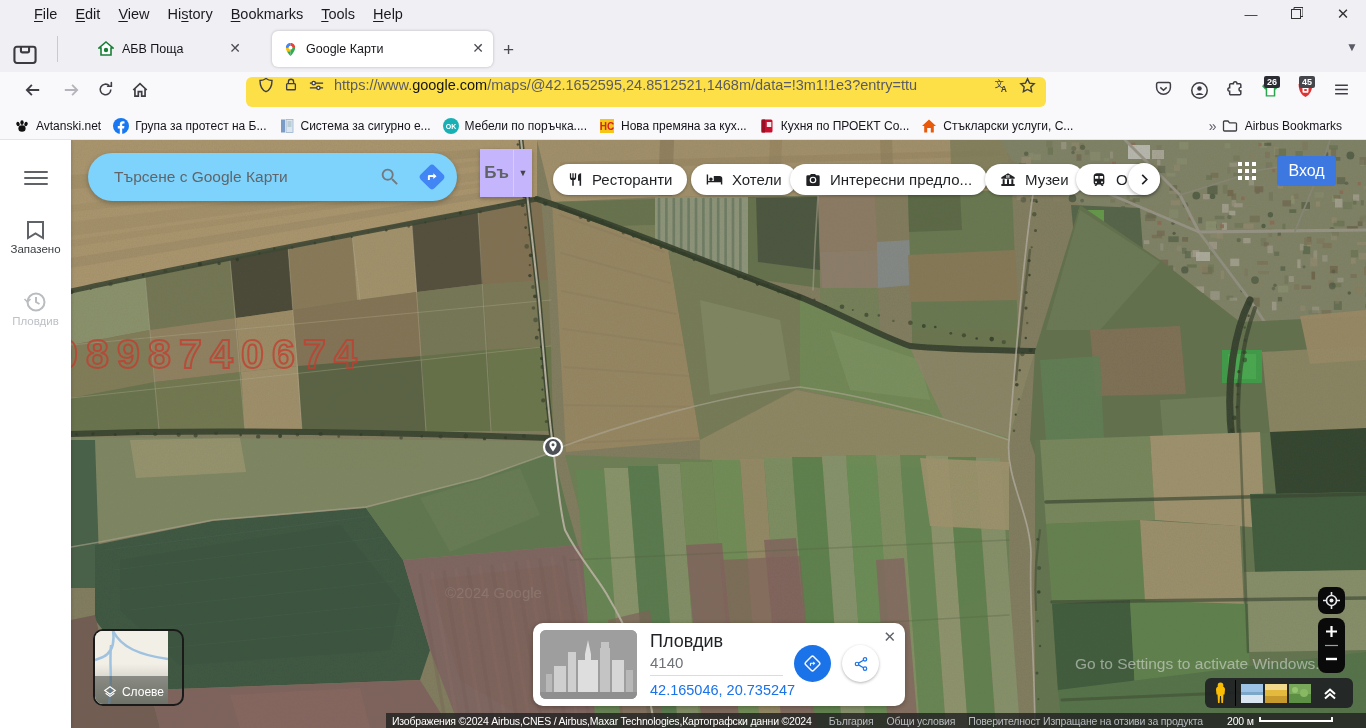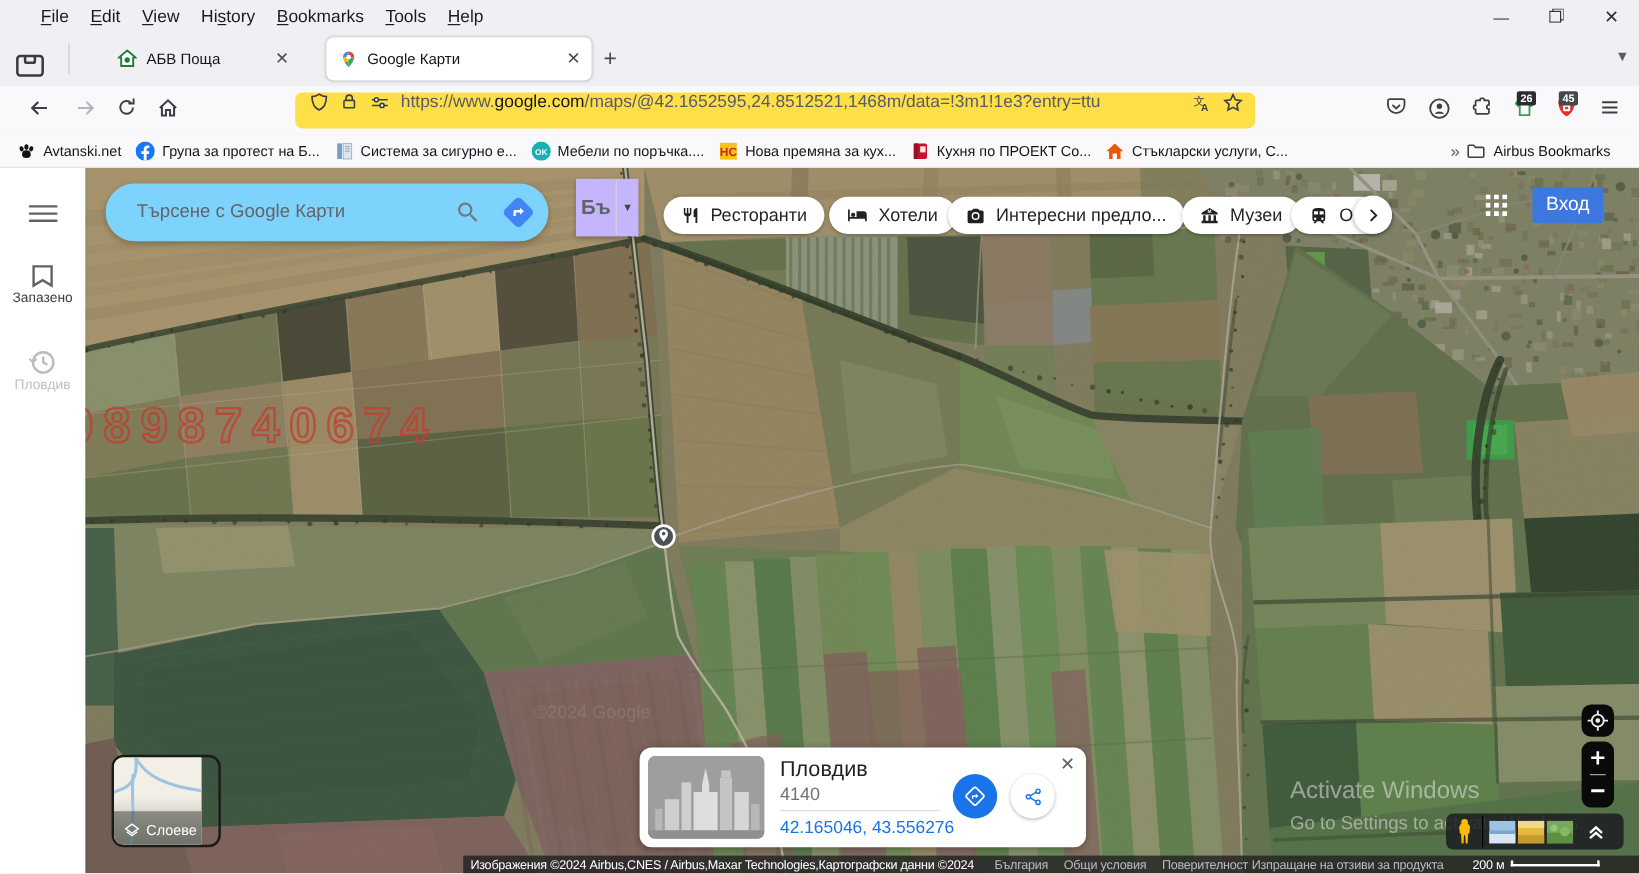--- a/index.html
+++ b/index.html
@@ -922,21 +922,20 @@
       </g>
 
       <g transform="translate(482,307)">
         <circle r="9" fill="#4d5055" stroke="#fff" stroke-width="2.2"></circle>
         <path d="M0 4.5 C-3.2 0.5 -3.6 -1 -3.6 -2.4 a3.6 3.6 0 0 1 7.2 0 C3.6 -1 3.2 0.5 0 4.5 Z" fill="#fff"></path>
         <circle cy="-2.3" r="1.5" fill="#4d5055"></circle>
       </g>
     </svg>
 
     <div id="actwin">
-      <div style="font-size:20px">Activate Windows</div>
       <div style="font-size:15.5px;margin-top:7px">Go to Settings to activate Windows.</div>
     </div>
 
     <div id="redwm">0898740674</div>
 
     <div id="rail">
       <svg class="railitem" style="top:28px" width="71" height="20" viewBox="0 0 71 20">
           <g stroke="#5f6368" stroke-width="2" stroke-linecap="round">
             <path d="M25 4 H47 M25 10 H47 M25 16 H47"></path>
           </g>
@@ -1038,21 +1037,21 @@
           <g fill="#b8b8b8">
               <rect x="6" y="44" width="6" height="18"></rect>
               <rect x="86" y="40" width="7" height="22"></rect>
             </g>
           <rect y="62" width="97" height="7" fill="#8f8f8f"></rect>
         </svg>
       </div>
       <div style="position:absolute;left:117px;top:8px;font-size:18px;color:#1f2124">Пловдив</div>
       <div style="position:absolute;left:117px;top:31px;font-size:15px;color:#6f7377">4140</div>
       <div style="position:absolute;left:117px;top:52px;width:133px;border-top:1px solid #dadce0"></div>
-      <div style="position:absolute;left:117px;top:59px;font-size:14.5px;color:#1a73e8">42.165046, 43.556276</div>
+      <div style="position:absolute;left:117px;top:59px;font-size:14.5px;color:#1a73e8">42.165046, 20.735247</div>
       <div style="position:absolute;left:261px;top:22px;width:37px;height:37px;border-radius:50%;background:#1a73e8;display:flex;align-items:center;justify-content:center">
         <svg width="17" height="17" viewBox="0 0 24 24">
             <rect x="4" y="4" width="16" height="16" rx="2.5" transform="rotate(45 12 12)" fill="none" stroke="#fff" stroke-width="2"></rect>
             <path d="M13 9 L16 11.7 L13 14.4 V12.5 H10 V15 H8.3 V12 a1.2 1.2 0 0 1 1.2-1.2 H13 Z" fill="#fff"></path>
           </svg>
       </div>
       <div style="position:absolute;left:309px;top:22px;width:37px;height:37px;border-radius:50%;background:#fff;box-shadow:0 1px 3px rgba(0,0,0,.3);display:flex;align-items:center;justify-content:center">
         <svg width="16" height="16" viewBox="0 0 24 24" fill="none" stroke="#1a73e8" stroke-width="1.8">
             <circle cx="18" cy="5" r="2.6"></circle>
             <circle cx="6" cy="12" r="2.6"></circle>

